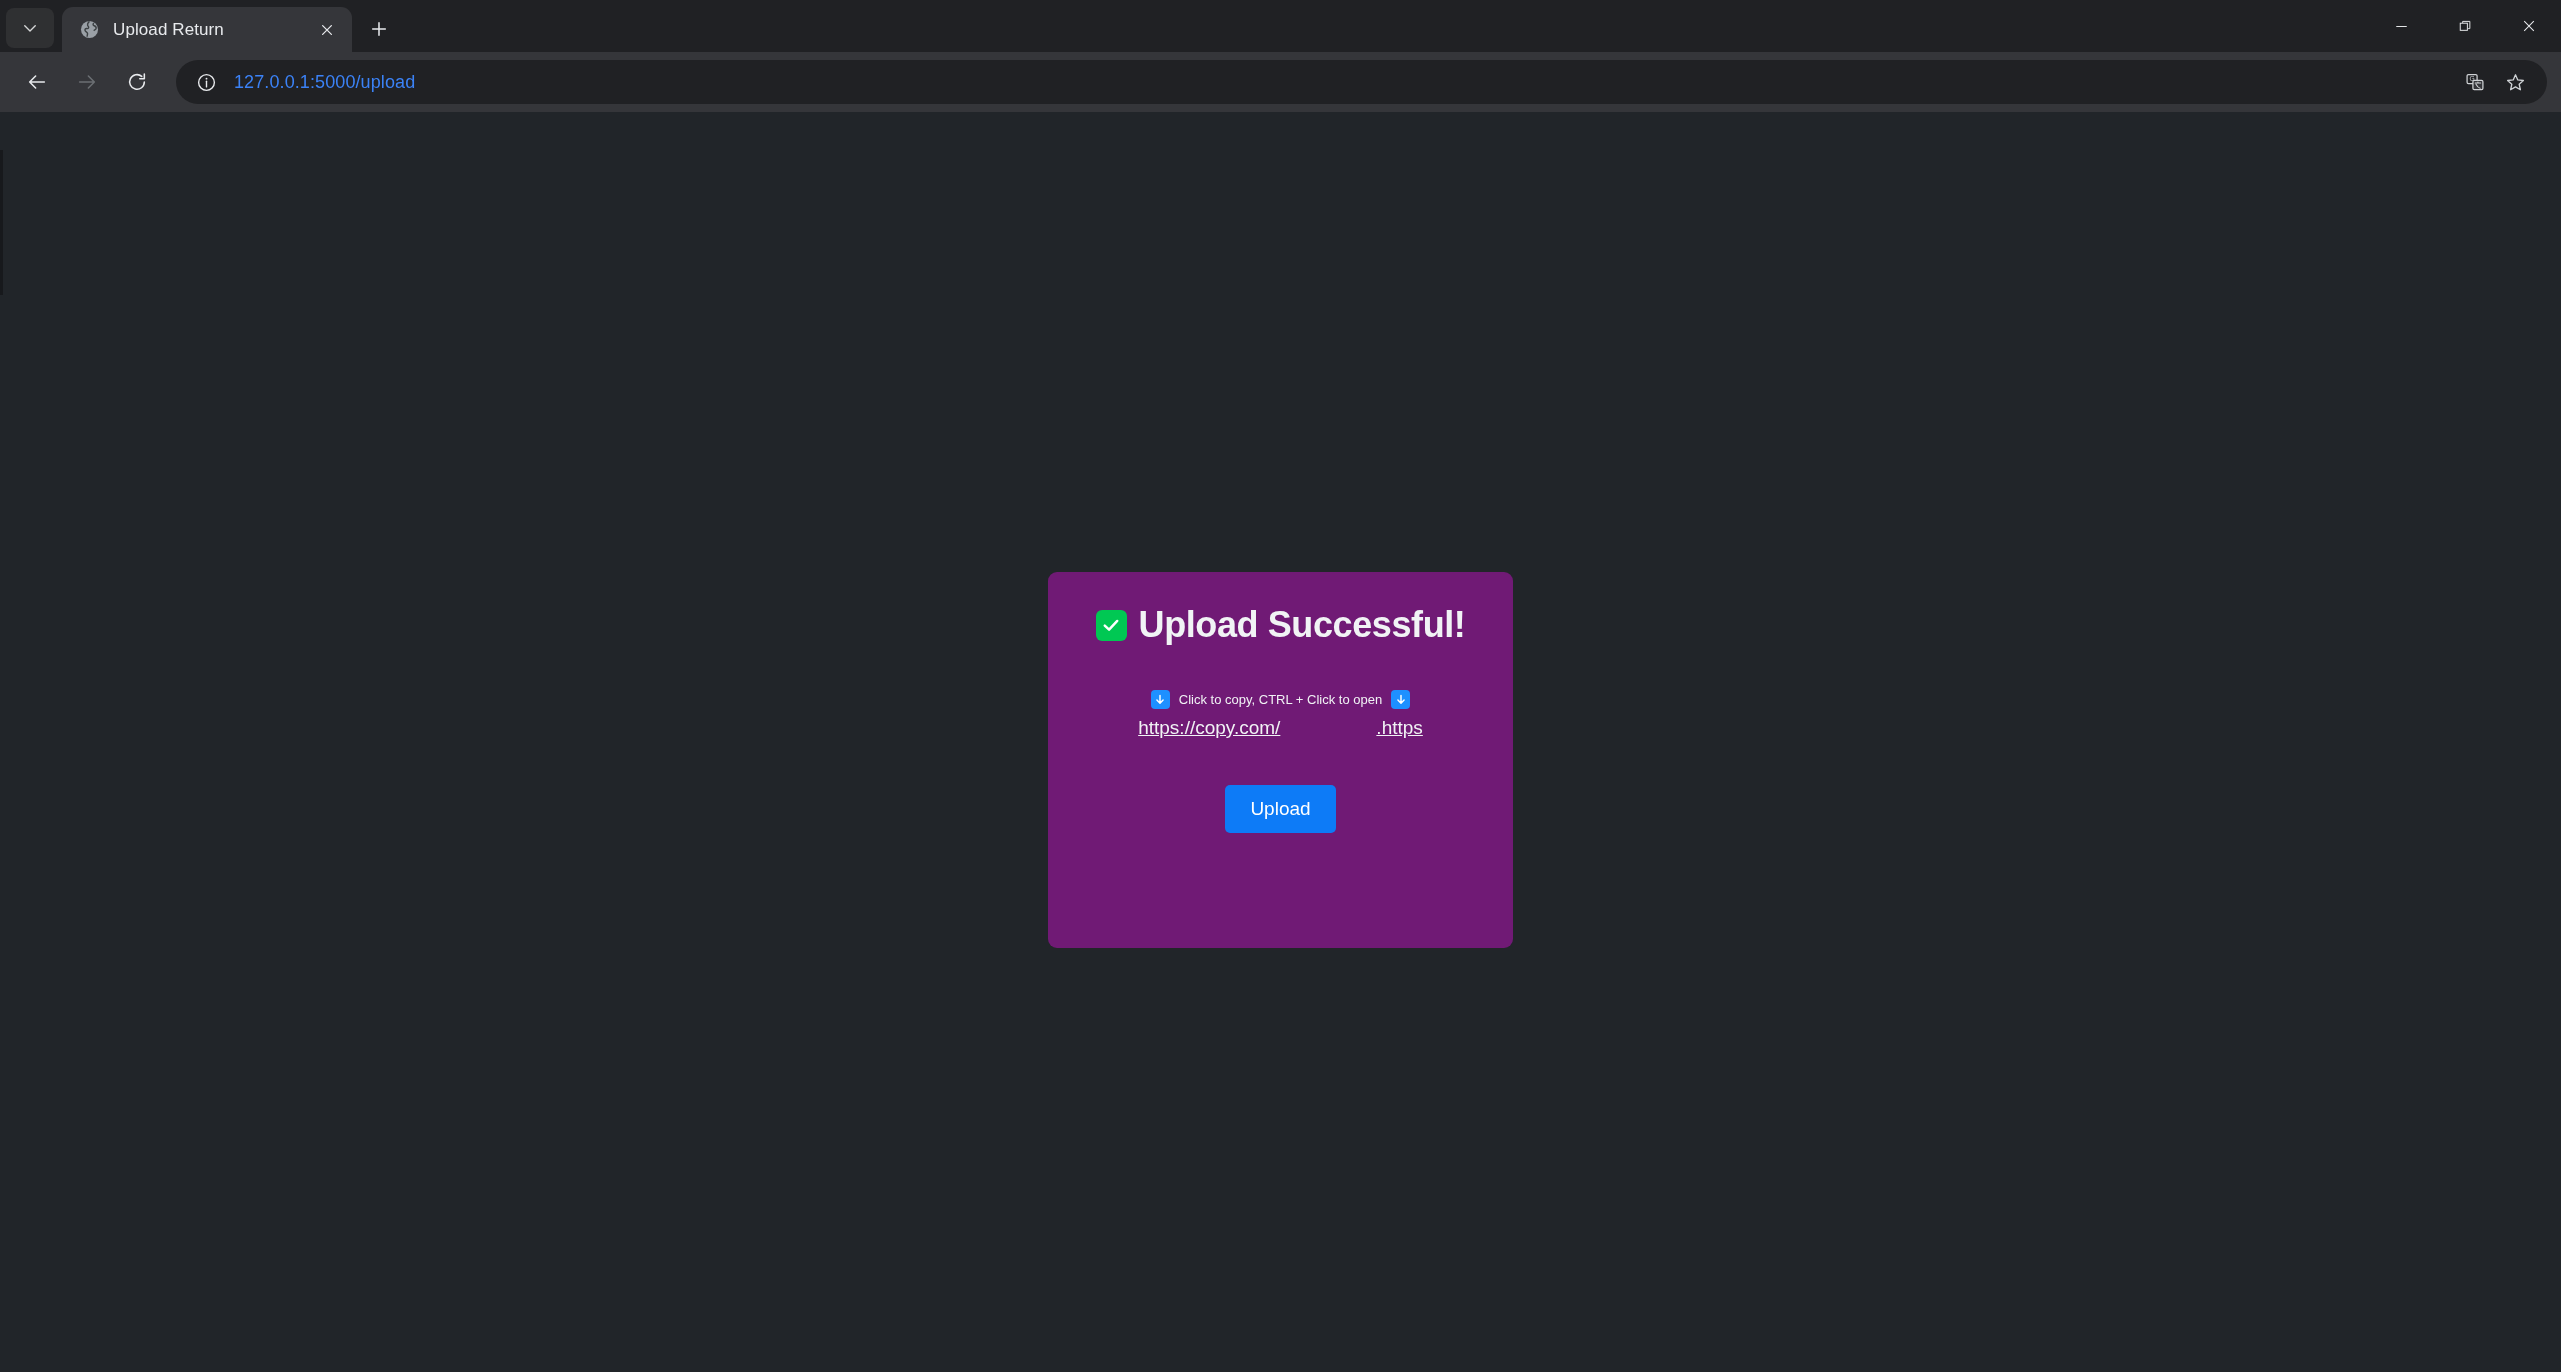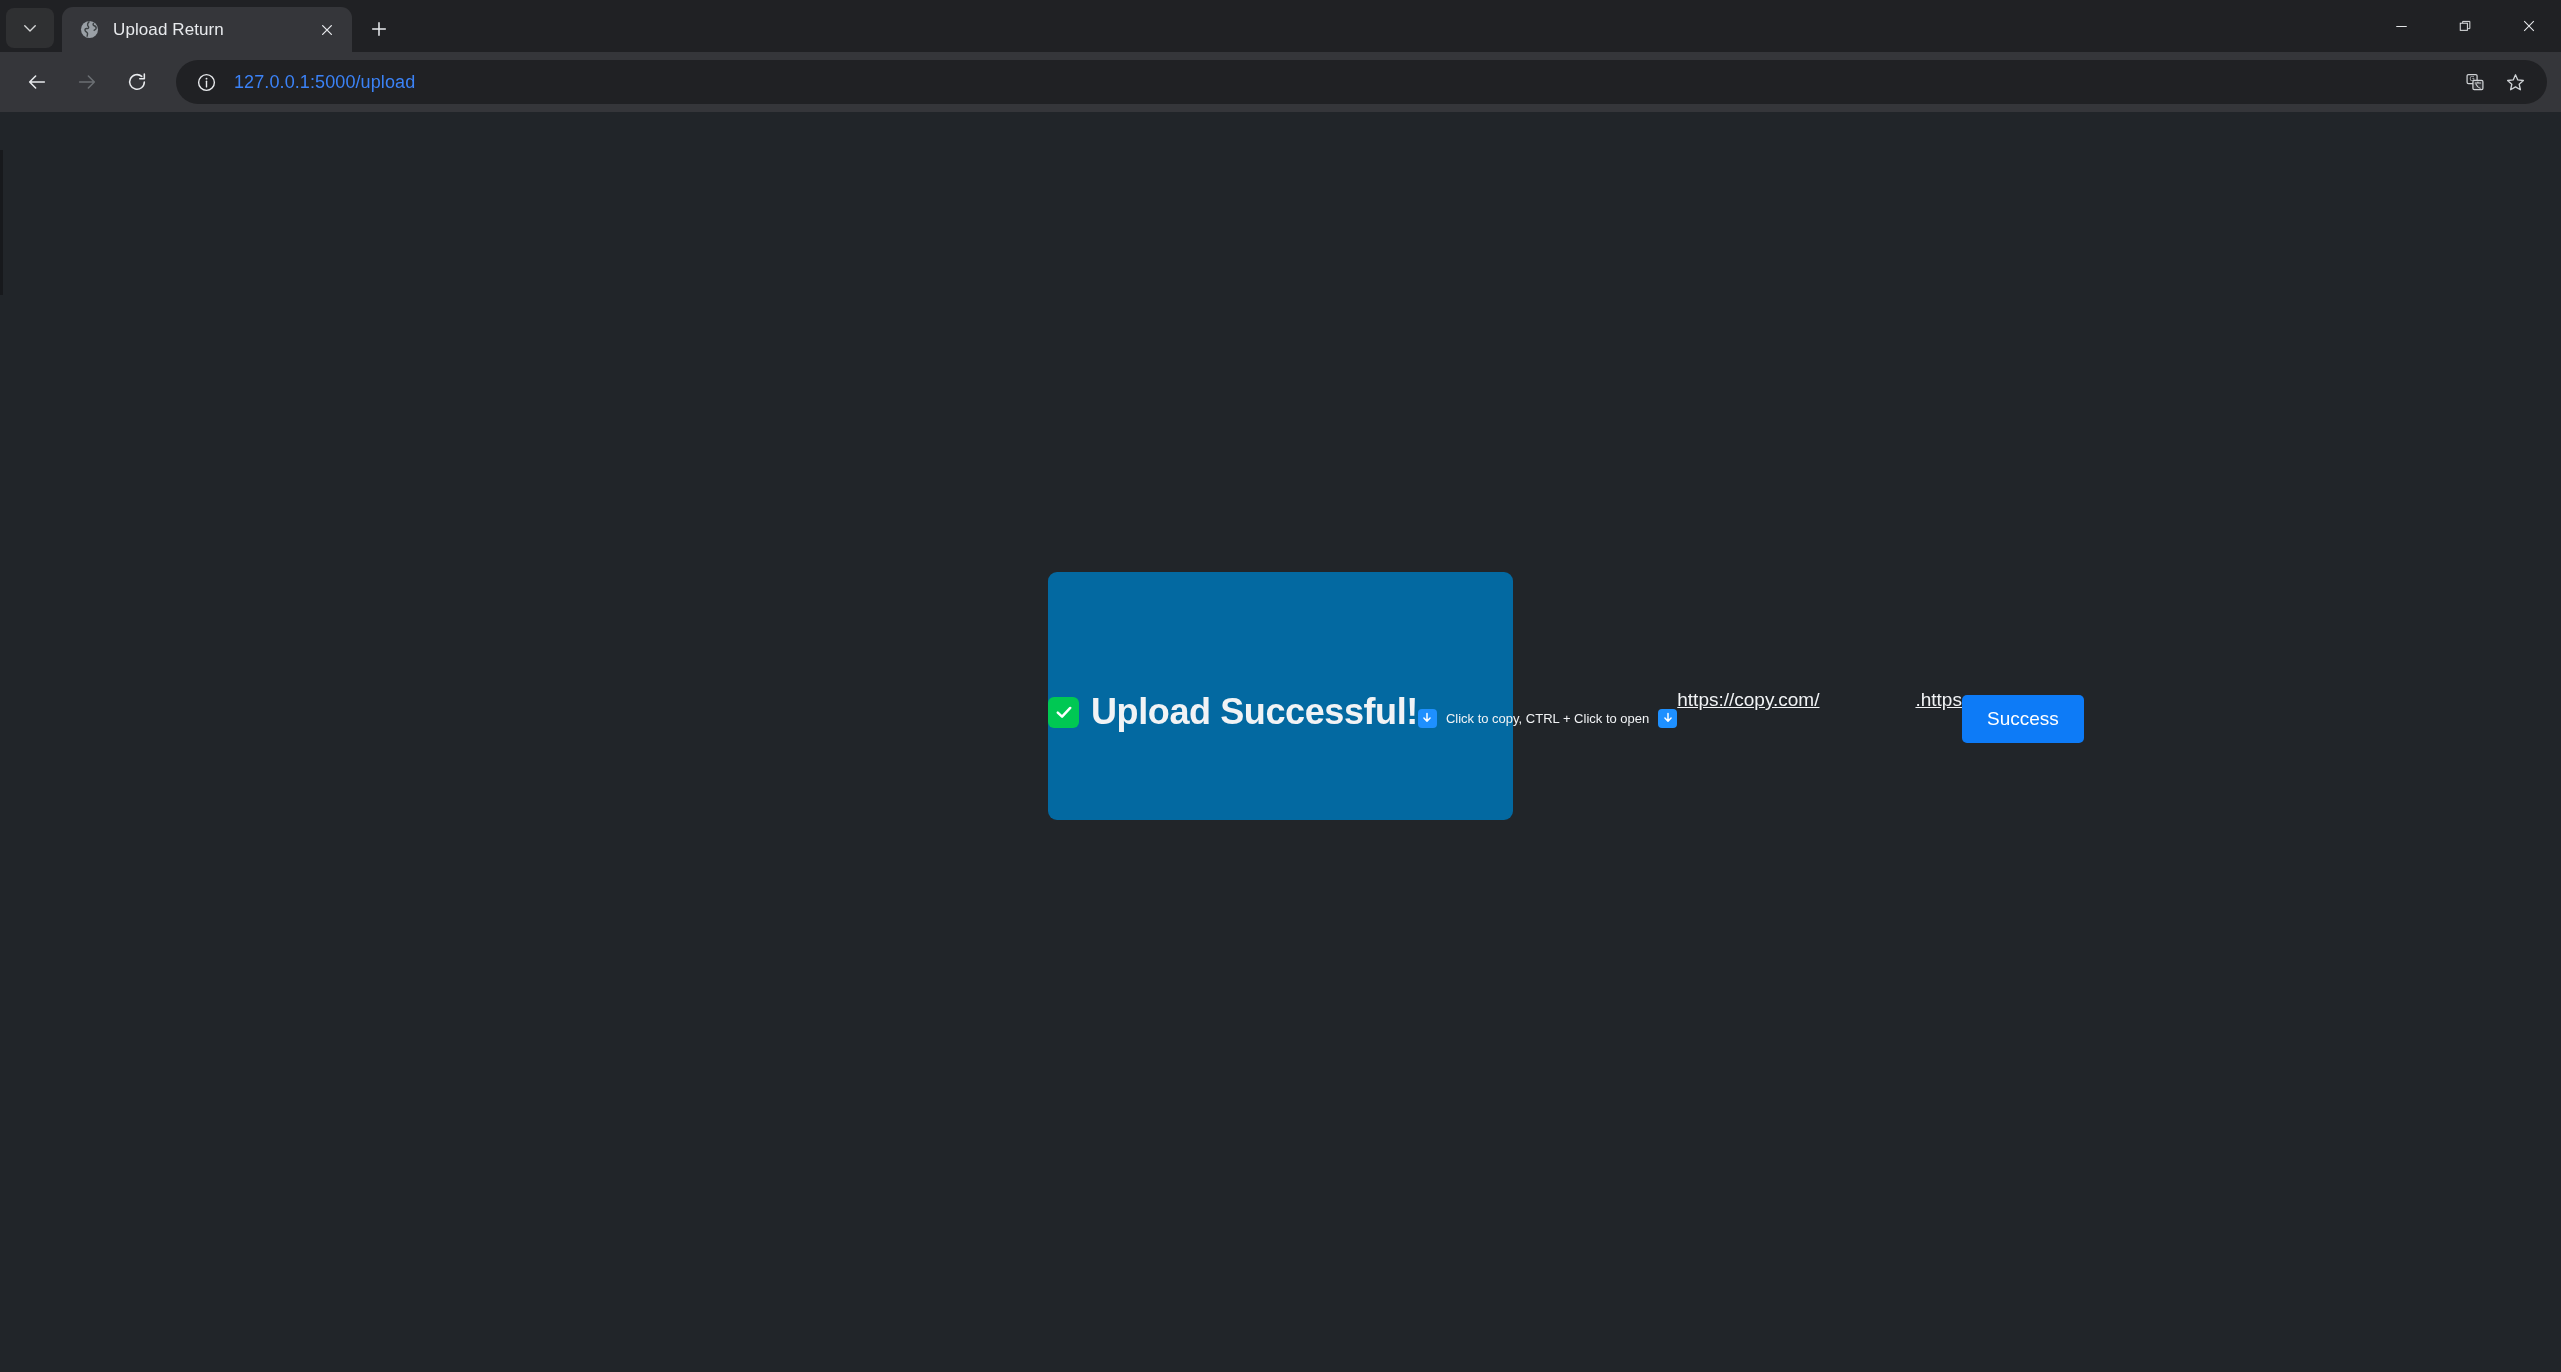--- a/index.html
+++ b/index.html
@@ -91,23 +91,23 @@
     flex:1; background:#212529; position:relative;
     display:flex; align-items:flex-start; justify-content:center;
   }
   .edge-strip {
     position:absolute; left:0; top:38px; width:3px; height:145px;
     background:#17191c;
   }
 
   .card {
     position:absolute; left:1048px; top:460px;
-    width:465px; height:248px;
-    background:#0369a1; border-radius:9px;
-    display:flex; align-items:center;
+    width:465px; height:376px;
+    background:#701a75; border-radius:9px;
+    display:flex; flex-direction:column; align-items:center;
   }
   .card-title-row {
     display:flex; align-items:center; gap:12px;
     margin-top:32px;
   }
   .emoji-check {
     width:31px; height:31px; border-radius:6px; background:#00c853;
     display:flex; align-items:center; justify-content:center; flex:0 0 31px;
   }
   .card-title {
@@ -269,16 +269,16 @@
           <svg viewBox="0 0 20 20" width="14" height="14">
             <path d="M10 3.4 V14.2 M5.6 10.1 L10 14.6 L14.4 10.1" fill="none" stroke="#ffffff" stroke-width="2.1" stroke-linecap="round" stroke-linejoin="round"></path>
           </svg>
         </span>
       </div>
 
       <div class="link-row">
         <span class="imglink"><span>https://copy.com/</span><span class="link-id"></span><span>.https</span></span>
       </div>
 
-      <button class="return-btn">Success</button>
+      <button class="return-btn">Upload</button>
     </div>
   </div>
 </div>
 
 </body></html>

